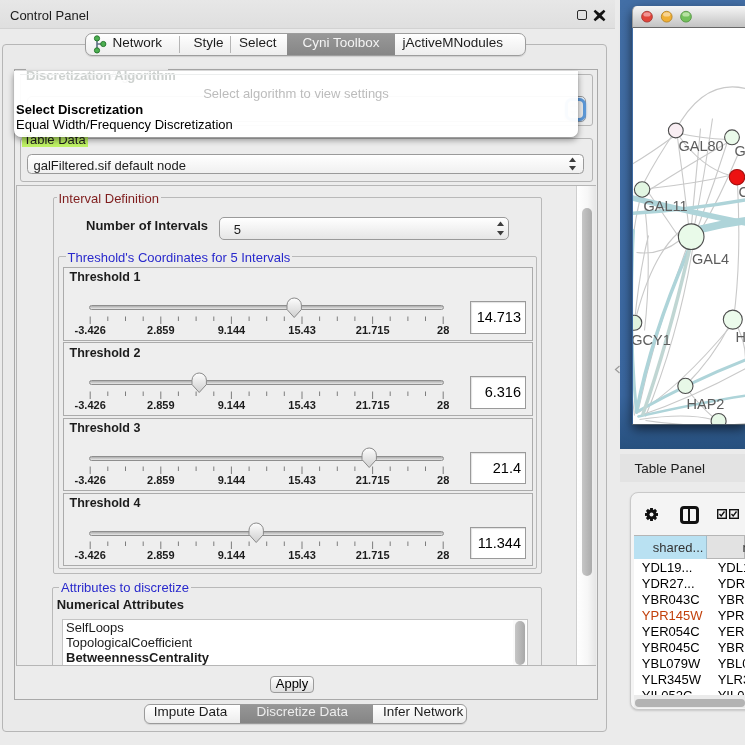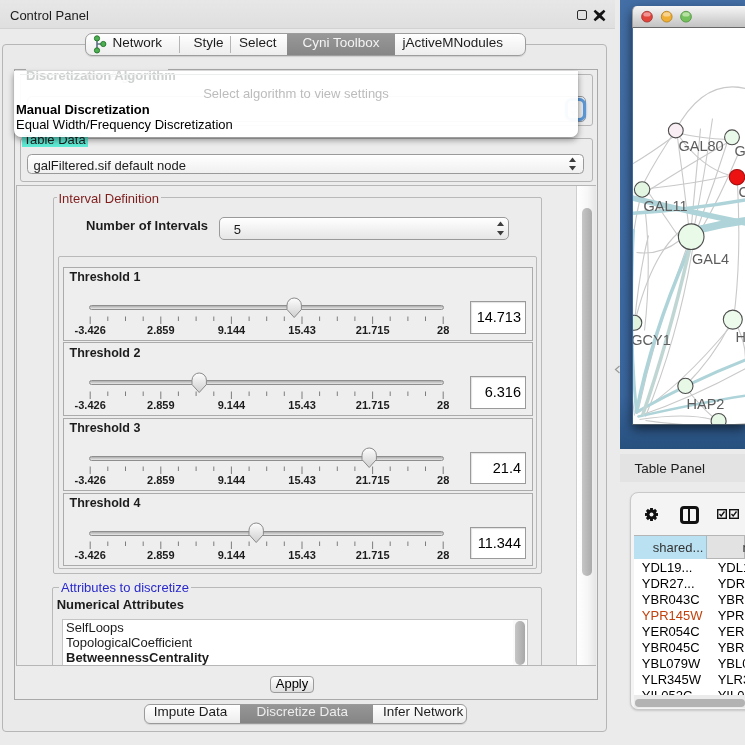--- a/index.html
+++ b/index.html
@@ -32,41 +32,42 @@
 <div class="a" style="left:14px;top:69px;width:584px;height:631px;border:1px solid #a9a9a9;background:#ececec"></div>
 <div class="a" style="left:20px;top:74px;width:573px;height:52px;border:1px solid #b5b5b5;border-radius:3px"></div>
 <div class="t" style="left:26px;top:68px;background:#ececec;padding:0 3px;color:#333333">Discretization Algorithm</div>
 <div class="a" style="left:27px;top:96px;width:559px;height:26px;border:1px solid #989898;border-radius:5px;background:linear-gradient(#ffffff,#e9e9e9)"></div>
 <div class="a" style="left:565px;top:97.5px;width:21px;height:23px;border:3px solid #5b97d6;border-radius:7px;background:#e8e8e8;box-shadow:0 0 2px rgba(70,130,200,0.8)"></div>
 <svg class="a" style="left:569px;top:101px" width="9" height="16" viewBox="0 0 9 16">
 <path d="M4.5 1 L8 6 L1 6 Z" fill="#bbbbbb"></path>
     <path d="M4.5 15 L8 10 L1 10 Z" fill="#bbbbbb"></path>
   </svg>
 <div class="a" style="left:20px;top:138px;width:573px;height:43.5px;border:1px solid #b5b5b5;border-radius:3px"></div>
-<div class="t" style="left:21.5px;top:132px;background:#5eead4;padding:0 2px;">Table Data</div>
+<div class="t" style="left:21.5px;top:132px;background:#bef264;padding:0 2px;">Table Data</div>
 <div class="a" style="left:27px;top:154px;width:556.5px;height:20px;border:1px solid #9a9a9a;border-radius:4.5px;background:linear-gradient(#ffffff,#f0f0f0)"></div>
 <div class="t" style="left:33.5px;top:157.5px;">galFiltered.sif default node</div>
 <svg class="a" style="left:568px;top:157px" width="9" height="14" viewBox="0 0 9 14">
 <path d="M4.5 0.5 L8 5 L1 5 Z" fill="#3d3d3d"></path>
     <path d="M4.5 13.5 L8 9 L1 9 Z" fill="#3d3d3d"></path>
   </svg>
 <div class="a" style="left:16px;top:184.5px;width:580px;height:481.5px;border:1px solid #b6b6b6;background:#ececec"></div>
 <div class="a" style="left:576px;top:185.5px;width:19.5px;height:479.5px;background:linear-gradient(90deg,#ffffff,#f7f7f7 55%,#e6e6e6);border-left:1px solid #cfcfcf"></div>
 <div class="a" style="left:581.5px;top:208px;width:10.5px;height:368px;background:linear-gradient(90deg,#c6c6c6,#ababab);border-radius:5.5px"></div>
 <div class="a" id="vp" style="left:17px;top:185.5px;width:558.5px;height:479.5px;overflow:hidden">
 <div class="a" style="left:36.0px;top:11.0px;width:489px;height:377.5px;border:1px solid #b9b9b9;border-radius:2px"></div>
 <div class="t" style="left:39.5px;top:5.0px;background:#ececec;padding:0 2px;color:#7f1d1d">Interval Definition</div>
 <div class="t" style="left:69.0px;top:32.0px;font-weight:bold">Number of Intervals</div>
 <div class="a" style="left:202.3px;top:31.5px;width:290px;height:22.5px;border:1px solid #9a9a9a;border-radius:5px;background:linear-gradient(#ffffff,#e6e6e6)"></div>
 <div class="t" style="left:216.8px;top:36.0px;">5</div>
 <svg class="a" style="left:479.0px;top:35.5px" width="9" height="15" viewBox="0 0 9 15">
 <path d="M4.5 0.5 L8 5 L1 5 Z" fill="#3d3d3d"></path>
       <path d="M4.5 14.5 L8 10 L1 10 Z" fill="#3d3d3d"></path>
     </svg>
 <div class="a" style="left:41.0px;top:70.5px;width:478.6px;height:312.7px;border:1px solid #b9b9b9;border-radius:2px"></div>
+<div class="t" style="left:48.5px;top:64.5px;background:#ececec;padding:0 2px;color:#2929cc">Threshold's Coordinates for 5 Intervals</div>
 <div class="a" style="left:45.5px;top:81.5px;width:470.5px;height:73.5px;border:1px solid #ababab;background:#eeeeee"></div>
 <div class="t" style="left:52.5px;top:84.7px;font-weight:bold;font-size:12.5px">Threshold 1</div>
 <div class="a" style="left:72.0px;top:119.5px;width:354.5px;height:5px;border:1px solid #8e8e8e;border-radius:3px;background:linear-gradient(#adadad,#e8e8e8)"></div>
 <svg class="a" style="left:69.0px;top:130.0px" width="362" height="9" viewBox="0 0 362 9">
       <line x1="4.2" y1="0.5" x2="4.2" y2="8.0" stroke="#7d7d7d" stroke-width="1"></line>
       <line x1="21.8" y1="0.5" x2="21.8" y2="5.0" stroke="#7d7d7d" stroke-width="1"></line>
       <line x1="39.5" y1="0.5" x2="39.5" y2="5.0" stroke="#7d7d7d" stroke-width="1"></line>
       <line x1="57.2" y1="0.5" x2="57.2" y2="5.0" stroke="#7d7d7d" stroke-width="1"></line>
       <line x1="74.8" y1="0.5" x2="74.8" y2="8.0" stroke="#7d7d7d" stroke-width="1"></line>
       <line x1="92.4" y1="0.5" x2="92.4" y2="5.0" stroke="#7d7d7d" stroke-width="1"></line>
@@ -241,21 +242,21 @@
 <div class="a" style="left:270px;top:675.8px;width:44px;height:17.5px;border:1px solid #9b9b9b;border-radius:4px;background:linear-gradient(#ffffff,#dedede);font-size:13px;text-align:center;line-height:14px;color:#000">Apply</div>
 <div class="a" style="left:143.7px;top:704.4px;width:323.2px;height:19.4px;border:1px solid #9a9a9a;border-radius:6px;background:linear-gradient(#ffffff,#ececec);box-shadow:0 1px 1px rgba(0,0,0,0.1)"></div>
 <div class="a" style="left:240.3px;top:704.9px;width:132.9px;height:18.4px;background:linear-gradient(#969696,#858585)"></div>
 <div class="t" style="left:153.8px;top:703.9px;font-size:13.5px">Impute Data</div>
 <div class="t" style="left:256.4px;top:703.9px;font-size:13.5px;color:#ededed">Discretize Data</div>
 <div class="t" style="left:383px;top:703.9px;font-size:13.5px">Infer Network</div>
 <div class="a" style="left:14px;top:70.5px;width:564px;height:66px;background:rgba(255,255,255,0.96);border-radius:0 0 7px 7px;box-shadow:0 3px 6px rgba(0,0,0,0.4),0 0 1px rgba(0,0,0,0.3)"></div>
 <div class="t" style="left:26px;top:67.7px;font-weight:bold;color:#cdd1cf">Discretization Algorithm</div>
 <div class="a" style="left:20px;top:74px;width:558px;height:1px;background:#eceeee"></div>
 <div class="t" style="left:14px;top:85.5px;width:564px;text-align:center;color:#bcbcbc">Select algorithm to view settings</div>
-<div class="t" style="left:16px;top:101.5px;font-weight:bold;color:#000">Manual Discretization</div>
+<div class="t" style="left:16px;top:101.5px;font-weight:bold;color:#000">Select Discretization</div>
 <div class="t" style="left:16px;top:117px;color:#000">Equal Width/Frequency Discretization</div>
 <div class="a" style="left:620px;top:0;width:125px;height:449px;background:linear-gradient(#436fa6,#3a67a0 88%,#27507e)"></div>
 <div class="a" style="left:631.5px;top:6px;width:114px;height:417.5px;border-radius:5px 0 0 0;box-shadow:0 5px 12px rgba(0,0,0,0.62)"></div>
 <div class="a" style="left:631.5px;top:423.5px;width:114px;height:1px;background:#4e5a66"></div>
 <div class="a" style="left:631.5px;top:6px;width:114px;height:21.5px;background:linear-gradient(#f6f6f6,#c3c3c3);border-bottom:1px solid #686868;border-left:1px solid #9a9a9a;border-radius:5px 0 0 0"></div>
 <svg class="a" style="left:640px;top:10px" width="54" height="13" viewBox="0 0 54 13">
 <circle cx="7" cy="6.7" r="5.4" fill="#e0443a" stroke="#a03430" stroke-width="0.8"></circle>
 <ellipse cx="7" cy="4.4" rx="3.6" ry="2.2" fill="#f29f9f" opacity="0.9"></ellipse>
 <circle cx="26.7" cy="6.7" r="5.4" fill="#efaf35" stroke="#b07d20" stroke-width="0.8"></circle>
 <ellipse cx="26.7" cy="4.4" rx="3.6" ry="2.2" fill="#f7d79c" opacity="0.9"></ellipse>

